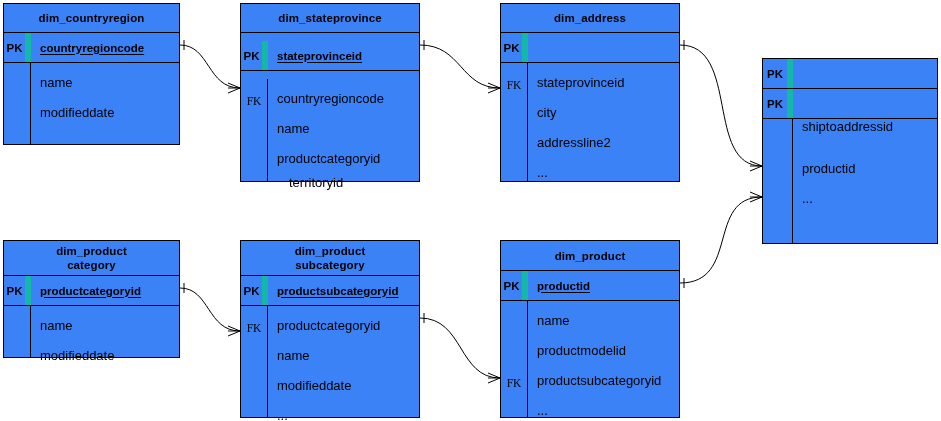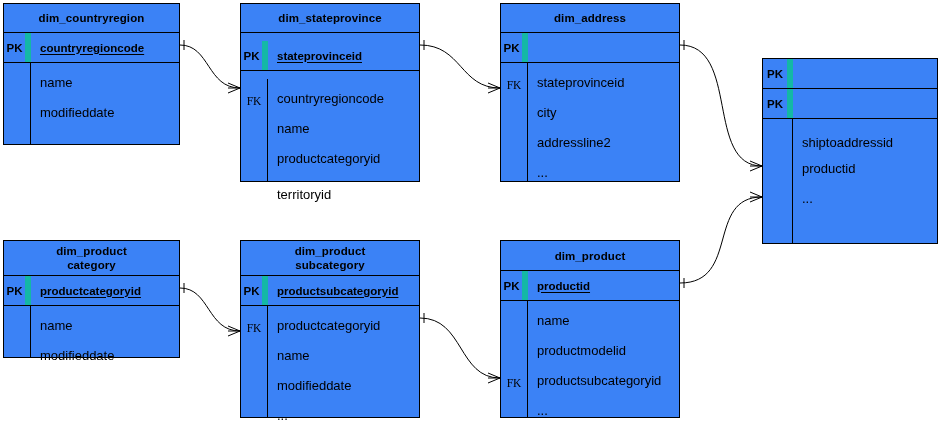--- a/index.html
+++ b/index.html
@@ -166,21 +166,21 @@
         <div class="key-name">stateprovinceid</div>
       </div>
       <div class="body-sect">
         <div class="body-tags" style="width: 27px; flex: 0 0 27px;">
           <div class="body-tag" style="top: 16px;">FK</div>
         </div>
         <div class="body-attrs">
           <div class="attr" style="top: 12px;">countryregioncode</div>
           <div class="attr" style="top: 42px;">name</div>
           <div class="attr" style="top: 72px;">productcategoryid</div>
-          <div class="attr" style="top: 108px;">territoryid</div>
+          <div class="attr" style="top: 96px; margin-left: 12px;">territoryid</div>
         </div>
       </div>
     </div>
     <div class="entity" style="left: 500px; top: 3px; width: 180px; height: 179px;">
       <div class="entity-header" style="height: 29px; flex: 0 0 29px;">dim_address</div>
       <div class="key-row" style="height: 30px; flex: 0 0 30px;">
         <div class="key-tag" style="width: 27px; flex: 0 0 27px;">PK</div>
       </div>
       <div class="body-sect">
         <div class="body-tags" style="width: 27px; flex: 0 0 27px;">
@@ -197,21 +197,21 @@
     <div class="entity" style="left: 762px; top: 58px; width: 176px; height: 186px;">
       <div class="key-row" style="height: 30px; flex: 0 0 30px;">
         <div class="key-tag" style="width: 30px; flex: 0 0 30px;">PK</div>
       </div>
       <div class="key-row" style="height: 30px; flex: 0 0 30px;">
         <div class="key-tag" style="width: 30px; flex: 0 0 30px;">PK</div>
       </div>
       <div class="body-sect">
         <div class="body-tags" style="width: 30px; flex: 0 0 30px;"></div>
         <div class="body-attrs">
-          <div class="attr" style="top: 16px; text-align: center;">shiptoaddressid</div>
+          <div class="attr" style="top: 0; text-align: center;">shiptoaddressid</div>
           <div class="attr" style="top: 42px;">productid</div>
           <div class="attr" style="top: 72px;">...</div>
         </div>
       </div>
     </div>
     <div class="entity" style="left: 3px; top: 240px; width: 177px; height: 118px;">
       <div class="entity-header" style="height: 35px; flex: 0 0 35px;">dim_product
 category</div>
       <div class="key-row" style="height: 30px; flex: 0 0 30px;">
         <div class="key-tag" style="width: 27px; flex: 0 0 27px;">PK</div>

